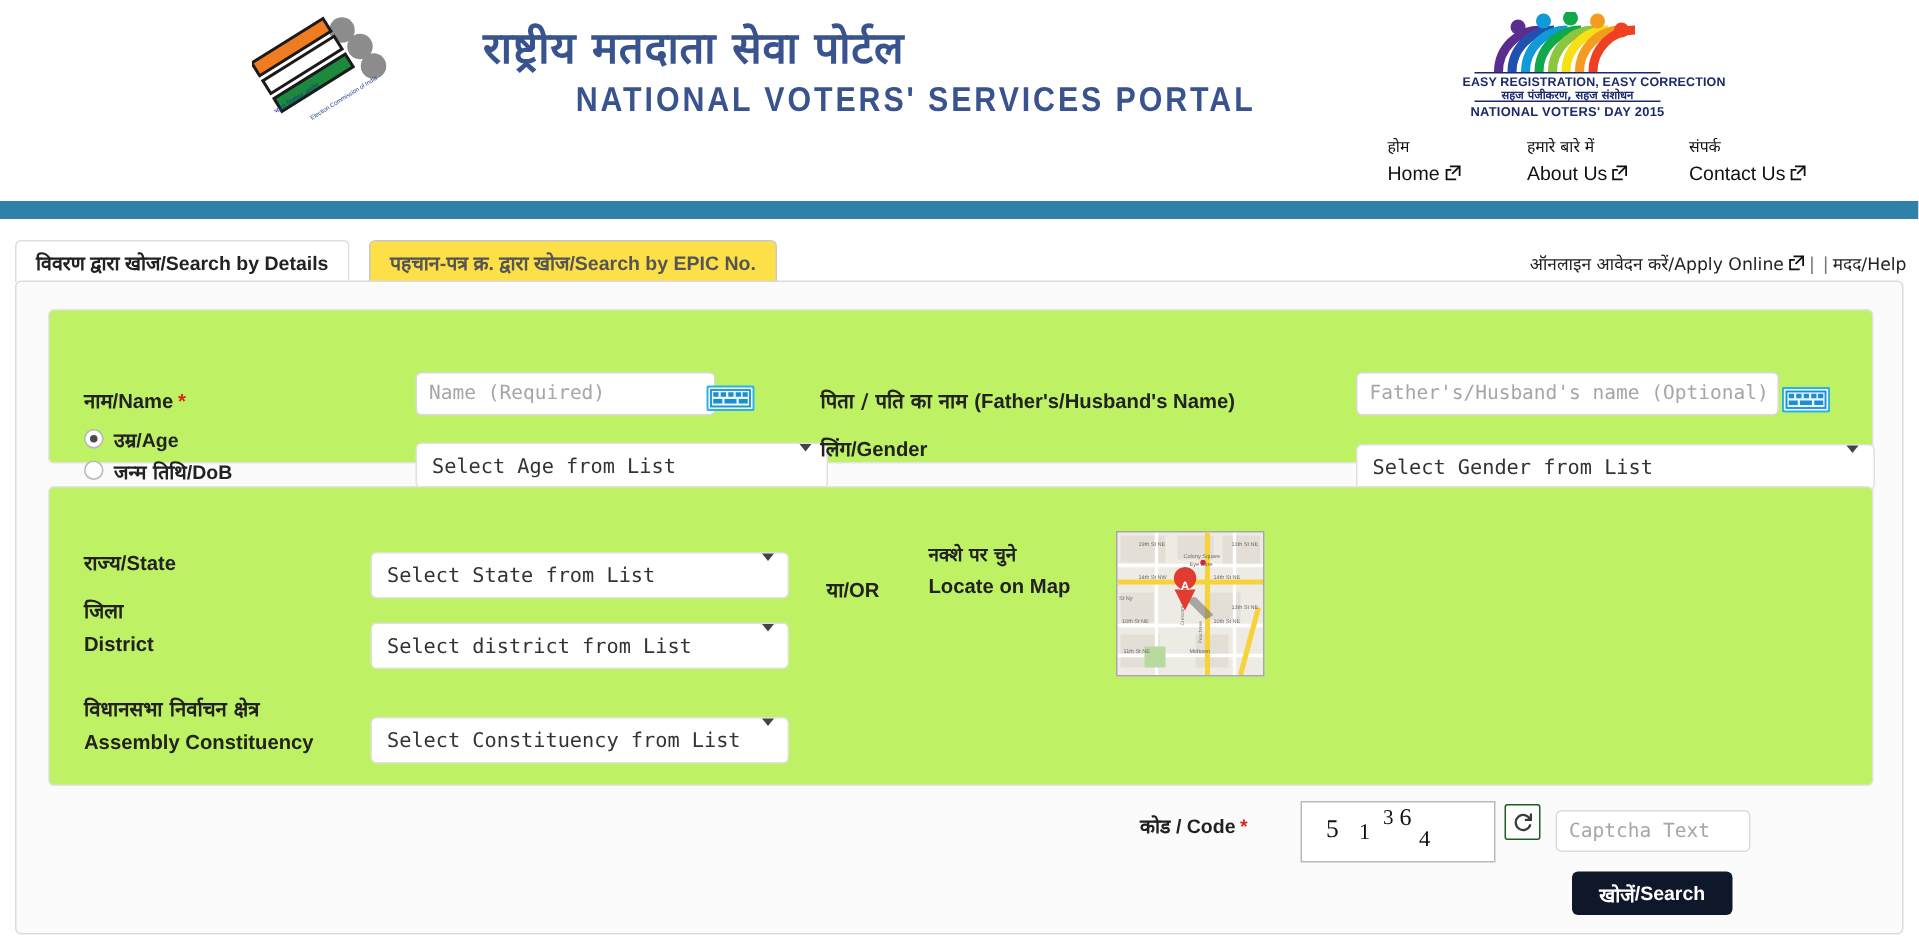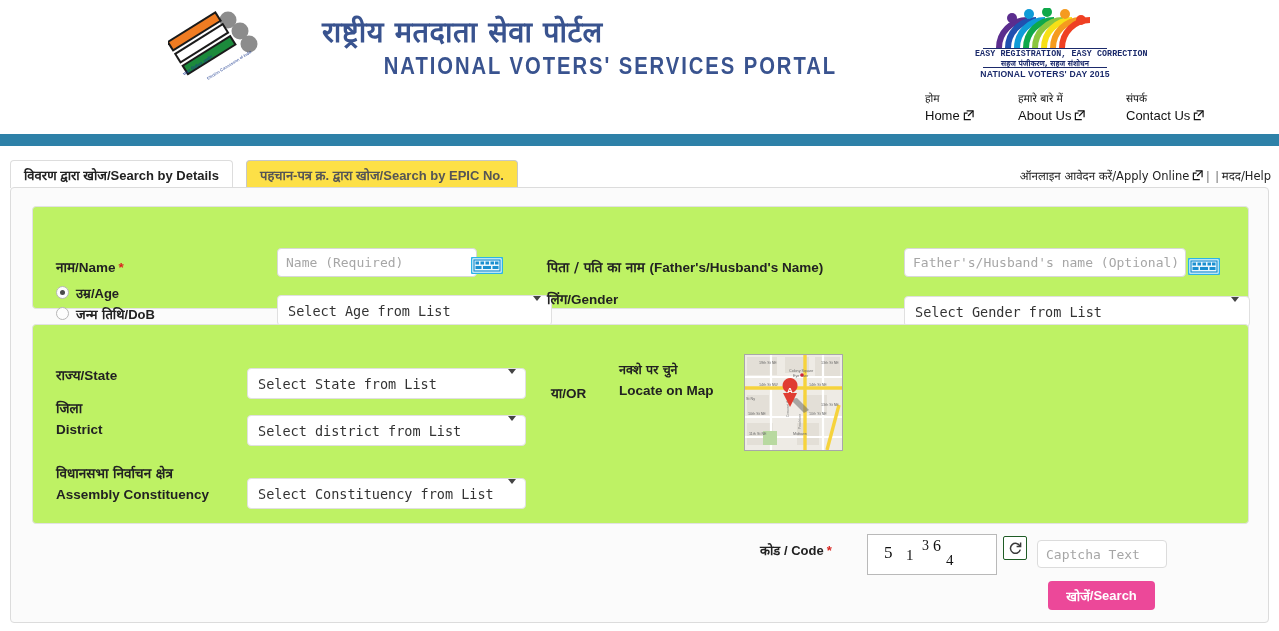--- a/index.html
+++ b/index.html
@@ -55,21 +55,21 @@
   .nvdlogo {
     position: absolute; left: 975px; top: 8px;
     width: 140px; height: 72px;
   }
   .nvd-arcs { position:absolute; left:6px; top:0; width:128px; height:40px; }
   .nvd-txt1, .nvd-txt2, .nvd-txt3 {
     position:absolute; left:0; width:140px; text-align:center; white-space:nowrap;
   }
   .nvd-txt1 {
     top: 41px; font-size: 8.3px; font-weight:700; color:#1b2a6b;
-    letter-spacing:0.1px; font-family:Liberation Mono, monospace;text-align:center;
+    letter-spacing:0.1px; font-family:Liberation Sans, sans-serif;text-align:center;
   }
   .nvd-txt2 {
     top: 50px; font-size: 7.6px; font-weight:700; color:#1b2a6b;
     font-family:"DejaVu Sans", sans-serif;
   }
   .nvd-txt3 {
     top: 61px; font-size: 8.6px; font-weight:700; color:#1b2a6b;
     letter-spacing:0.2px; font-family:"Liberation Sans", sans-serif;
   }
   .nvd-rule { position:absolute; left:8px; width:124px; height:1px; background:#1b2a6b; }
@@ -241,21 +241,21 @@
   .captxt {
     position:absolute; left:1037px; top:540px; width:130px; height:28px;
     border:1px solid #dcdcdc; border-radius:4px; background:#fff;
     font-family:"DejaVu Sans Mono", monospace; font-size:13px; color:#9a9a9a;
     padding:0 8px; outline:none;
   }
   .captxt::placeholder { color:#a6a6a6; opacity:1; }
 
   .searchbtn {
     position:absolute; left:1048px; top:581px; width:107px; height:29px;
-    background:#ec4899; border:none; border-radius:4px;
+    background:#0f172a; border:none; border-radius:4px;
     font-family:"Liberation Sans", sans-serif;
     font-size:13px; font-weight:700; color:#fff;
     cursor:pointer;
     display:flex; align-items:center; justify-content:center;
   }
   .searchbtn .hi { font-family:"DejaVu Sans", sans-serif; }
 </style>
 </head>
 <body>
 

